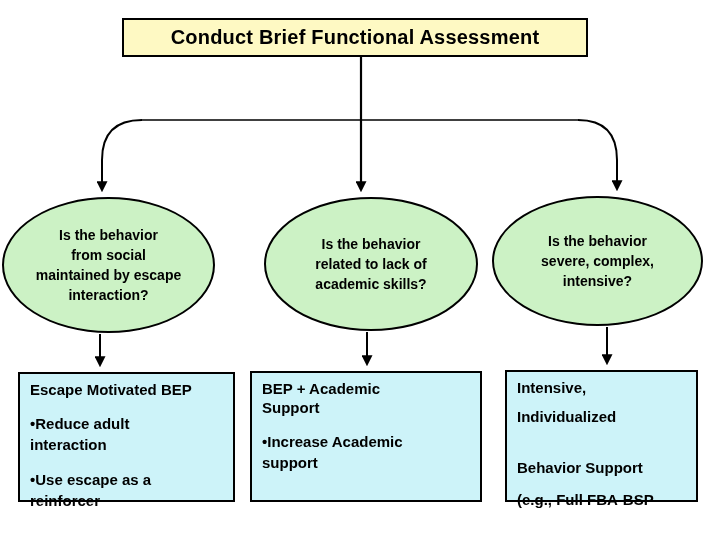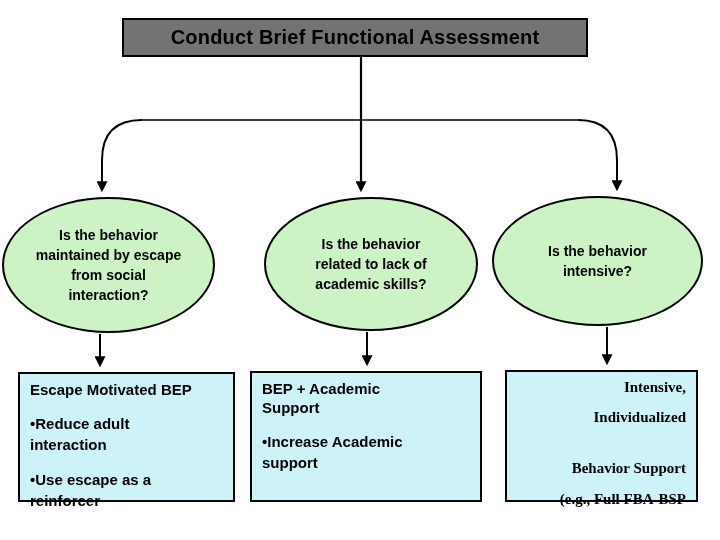--- a/index.html
+++ b/index.html
@@ -16,21 +16,21 @@
   svg.connectors {
     position: absolute;
     left: 0; top: 0;
     width: 720px; height: 540px;
     pointer-events: none;
   }
   .title-box {
     position: absolute;
     left: 122px; top: 18px;
     width: 466px; height: 39px;
-    background: #737373;
+    background: #fef9c3;
     border: 2px solid #000000;
     box-sizing: border-box;
     display: flex;
     align-items: center;
     justify-content: center;
     font-size: 20px;
     letter-spacing: 0.2px;
   }
   .qnode {
     position: absolute;
@@ -56,21 +56,21 @@
     font-size: 15px;
     padding: 4px 10px;
   }
   .b1 { left: 18px;  top: 372px; width: 217px; height: 130px; }
   .b2 { left: 250px; top: 371px; width: 232px; height: 131px; }
   .b3 { left: 505px; top: 370px; width: 193px; height: 132px; }
   .oheading { text-align: left; line-height: 19px; margin-top: 2px; }
   .obullet  { text-align: left; line-height: 21px; margin-top: 14px; }
   .b1 .obullet { max-width: 155px; }
   .b2 .obullet { max-width: 165px; }
-  .b3 .cline { text-align: right; font-family: Liberation Serif, serif; }
+  .b3 .cline { text-align: left; }
   .b3-line1 { line-height: 19px; margin-top: 2px; }
   .b3-line2 { margin-top: 12px; line-height: 16px; }
   .b3-line3 { line-height: 16px; margin-top: 35px; }
   .b3-line4 { margin-top: 14px; line-height: 19px; }
 </style>
 </head>
 <body>
 
 <div class="slide">
 
@@ -94,37 +94,38 @@
     <path d="M607,327 L607,362" stroke="#000000" stroke-width="2" fill="none" marker-end="url(#arrow)"></path>
   </svg>
 
   <div class="title-box">
     <span>Conduct Brief Functional Assessment</span>
   </div>
 
   <div class="qnode q1">
     <div>
       <div>Is the behavior</div>
+      <div>from social</div>
       <div>maintained by escape</div>
-      <div>from social</div>
       <div>interaction?</div>
     </div>
   </div>
 
   <div class="qnode q2">
     <div>
       <div>Is the behavior</div>
       <div>related to lack of</div>
       <div>academic skills?</div>
     </div>
   </div>
 
   <div class="qnode q3">
     <div>
       <div>Is the behavior</div>
+      <div>severe, complex,</div>
       <div>intensive?</div>
     </div>
   </div>
 
   <div class="onode b1">
     <div class="oheading">Escape Motivated BEP</div>
     <div class="obullet">•Reduce adult interaction</div>
     <div class="obullet">•Use escape as a reinforcer</div>
   </div>
 

